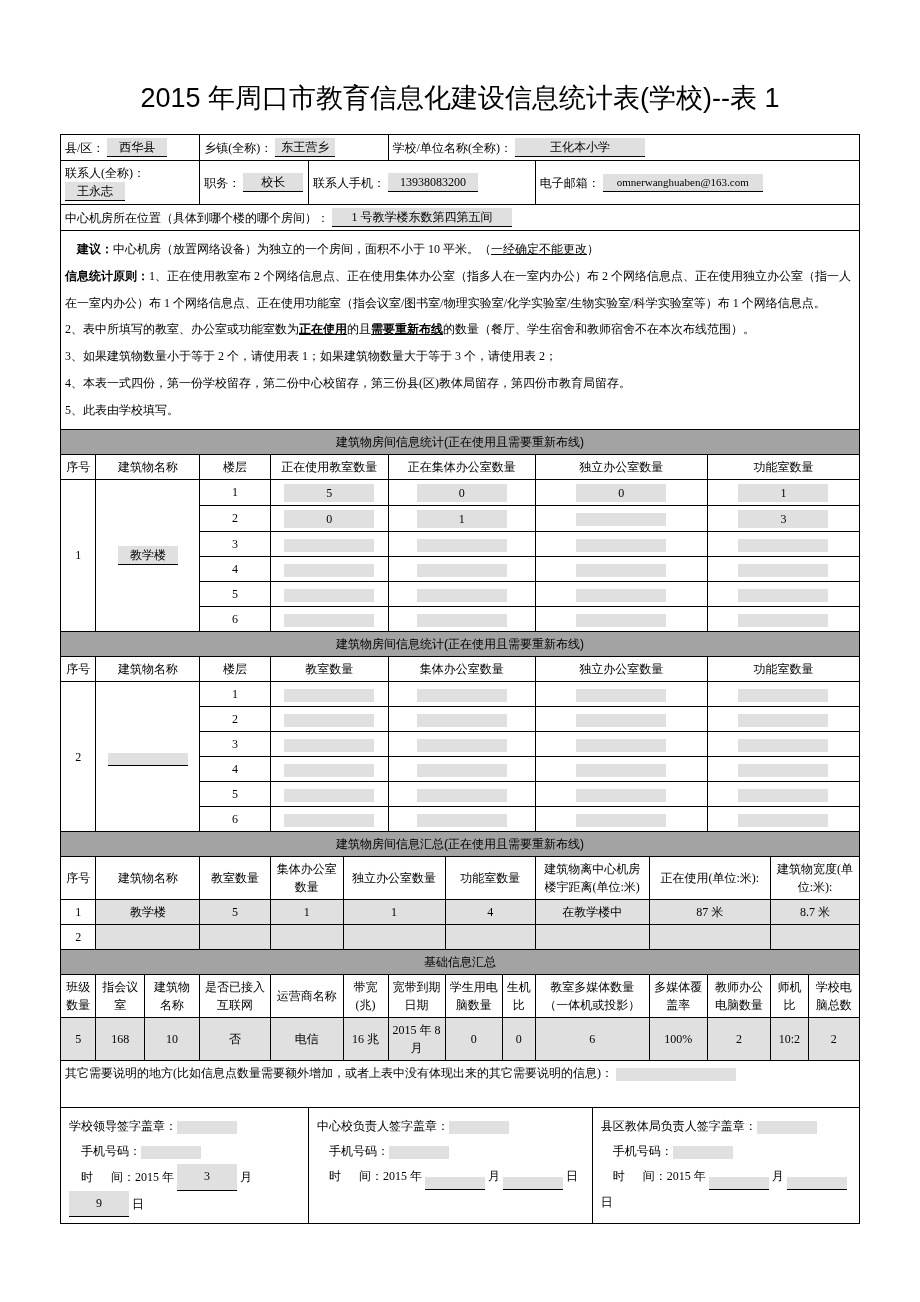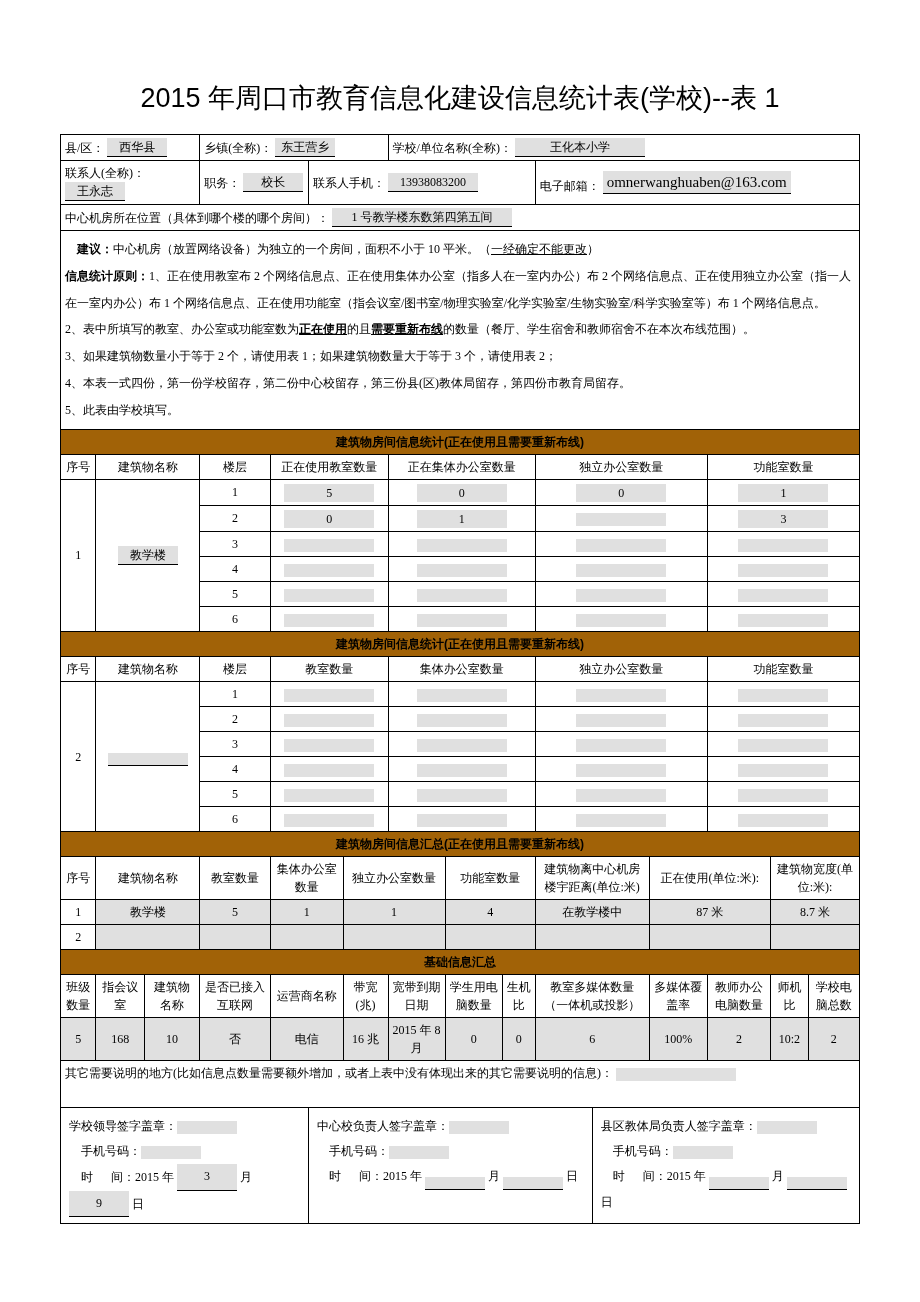--- a/index.html
+++ b/index.html
@@ -31,23 +31,23 @@
     border: 1px solid #000;
     padding: 3px 4px;
     text-align: center;
     vertical-align: middle;
     font-size: 12px;
     line-height: 1.5;
   }
   .ta-left { text-align: left; }
   .header-row td { text-align: left; }
   .section-head {
-    background: #a16207;
+    background: #a3a3a3;
     font-family: "SimHei", "黑体", sans-serif;
-    font-weight: bold;
+    font-weight: normal;
     font-size: 12px;
   }
   .fill {
     display: inline-block;
     background: #e0e0e0;
     min-width: 60px;
     min-height: 13px;
     padding: 0 4px;
     text-align: center;
     vertical-align: middle;
@@ -104,21 +104,21 @@
   <td colspan="3" class="ta-left">
     <span>职务：</span>
     <span class="fill-underline narrow">校长</span>
   </td>
   <td colspan="5" class="ta-left">
     <span>联系人手机：</span>
     <span class="fill-underline" style="min-width:90px">13938083200</span>
   </td>
   <td colspan="7" class="ta-left">
     <span>电子邮箱：</span>
-    <span class="fill-underline" style="min-width:160px;font-size:15px">omnerwanghuaben@163.com</span>
+    <span class="fill-underline" style="min-width:160px;font-size:11px">omnerwanghuaben@163.com</span>
   </td>
 </tr>
 <tr class="header-row">
   <td colspan="18" class="ta-left">
     <span>中心机房所在位置（具体到哪个楼的哪个房间）：</span>
     <span class="fill-underline" style="min-width:180px">1 号教学楼东数第四第五间</span>
   </td>
 </tr>
 
 <tr class="rules">

